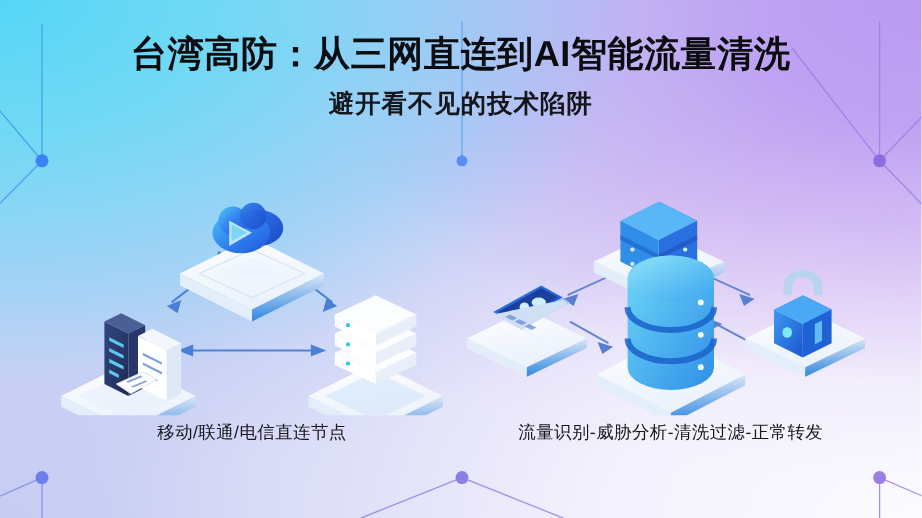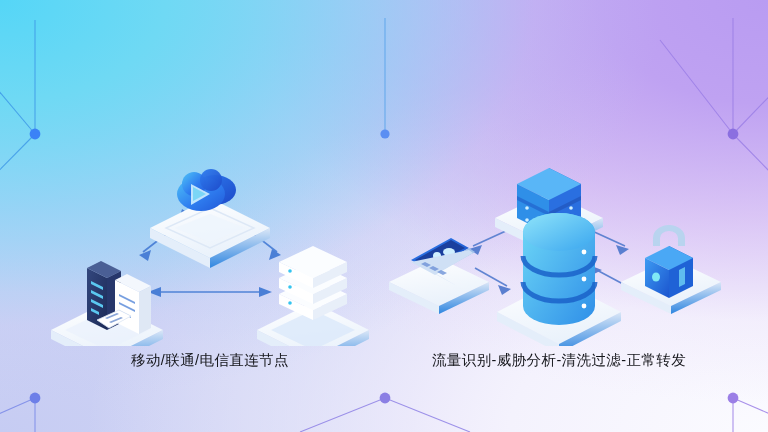--- a/index.html
+++ b/index.html
@@ -84,20 +84,24 @@
     <line x1="733" y1="134" x2="733" y2="398" stroke="url(#lnV)" stroke-width="1.2"></line>
 
     <circle cx="35" cy="134" r="5.4" fill="#3b82f6"></circle>
     <circle cx="385" cy="134" r="4.6" fill="#5b8ef2"></circle>
     <circle cx="733" cy="134" r="5.4" fill="#8b6fe0"></circle>
     <circle cx="35" cy="398" r="5.4" fill="#6d7fe8"></circle>
     <circle cx="385" cy="398" r="5.4" fill="#8b7fe4"></circle>
     <circle cx="733" cy="398" r="5.4" fill="#9b7fe6"></circle>
   </svg>
 
+  <div class="title-wrap">
+    <div class="main-title">台湾高防：从三网直连到AI智能流量清洗</div>
+    <div class="sub-title">避开看不见的技术陷阱</div>
+  </div>
 
   <div class="panel" id="panel-right">
     <svg class="panel-art" viewBox="0 0 348 212">
       <defs>
         <linearGradient id="plat2" x1="0" y1="0" x2="0.3" y2="1">
           <stop offset="0%" stop-color="#ffffff"></stop>
             <stop offset="100%" stop-color="#eaf2fb"></stop>
         </linearGradient>
         <linearGradient id="platSide2" x1="0" y1="0" x2="0" y2="1">
           <stop offset="0%" stop-color="#dbe7f7"></stop>

